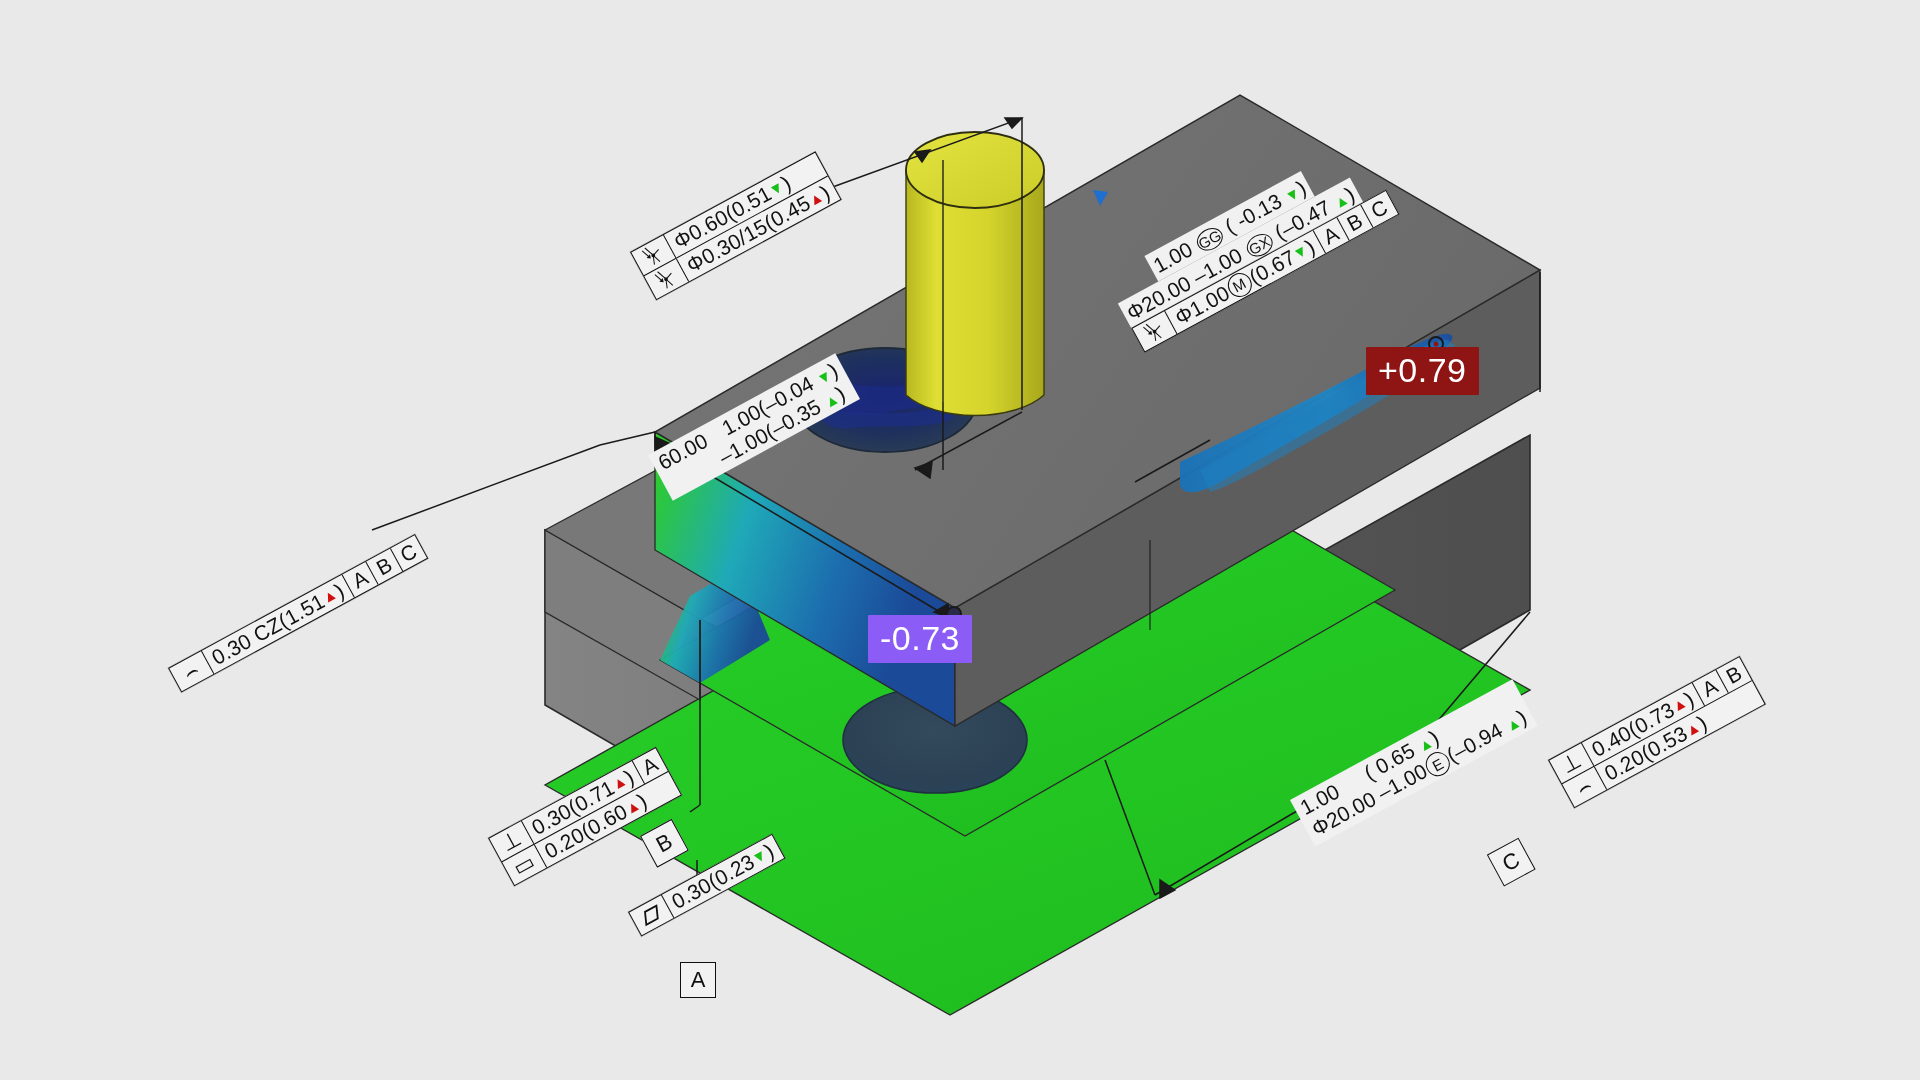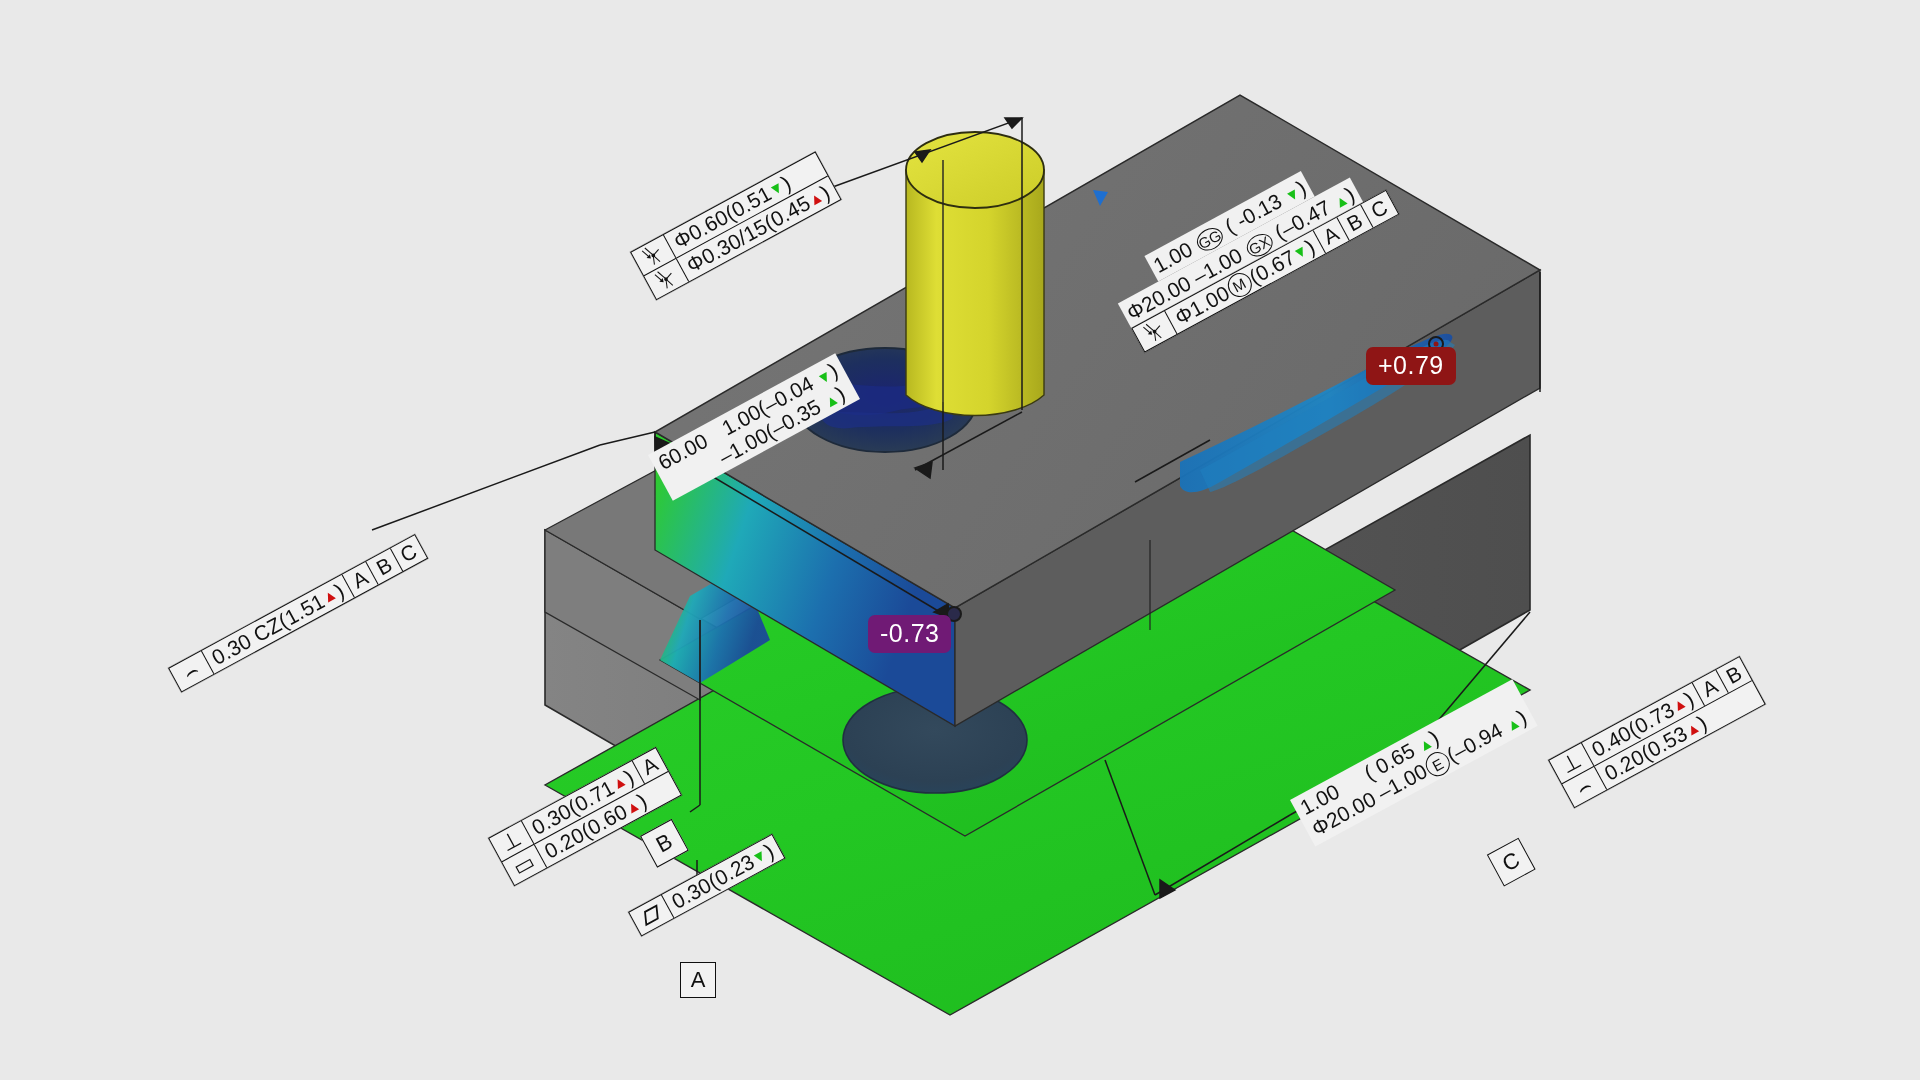--- a/index.html
+++ b/index.html
@@ -67,23 +67,23 @@
     background:#f2f2f2;
     font-size:22px;
   }
 
   .up{color:#18c018;font-size:15px;}
   .down{color:#18c018;font-size:15px;}
   .up.bad{color:#d01010;}
 
   .badge{
     position:absolute;
-    border-radius:7px;
+    border-radius:1px;
     color:#fff;
-    font-size:25px;
+    font-size:34px;
     padding:4px 12px 5px 12px;
     letter-spacing:.5px;
     font-family:"Liberation Sans", sans-serif;
     white-space:nowrap;
   }
 
   .circsym{
     display:inline-flex;align-items:center;justify-content:center;
     border:1.5px solid #101010;
     border-radius:50%;
@@ -431,15 +431,15 @@
         </div>
       </div>
     </div>
   </div>
 
   <div class="anno" style="left:1540px; top:760px; transform:rotate(-28.5deg) translate(-92px,58px);">
     <div class="datum">C</div>
   </div>
 
   <div class="badge" style="left:1366px; top:347px; background:#8f1515;">+0.79</div>
-  <div class="badge" style="left:868px; top:615px; background:#701a75;">-0.73</div>
+  <div class="badge" style="left:868px; top:615px; background:#8b5cf6;">-0.73</div>
 
 </div>
 
 </body></html>

